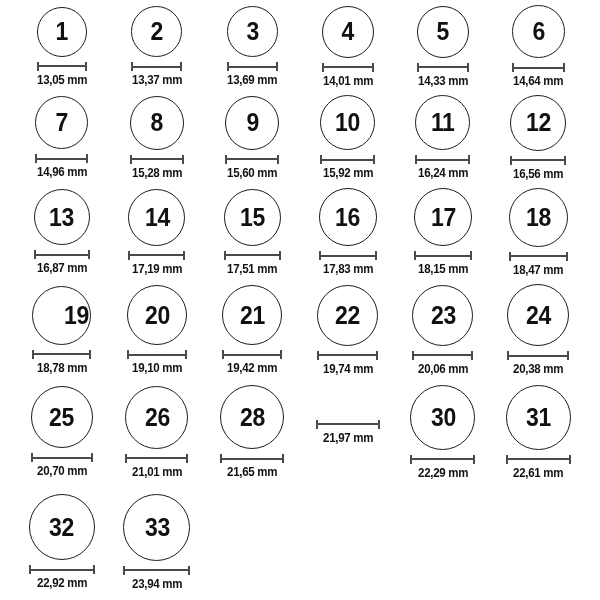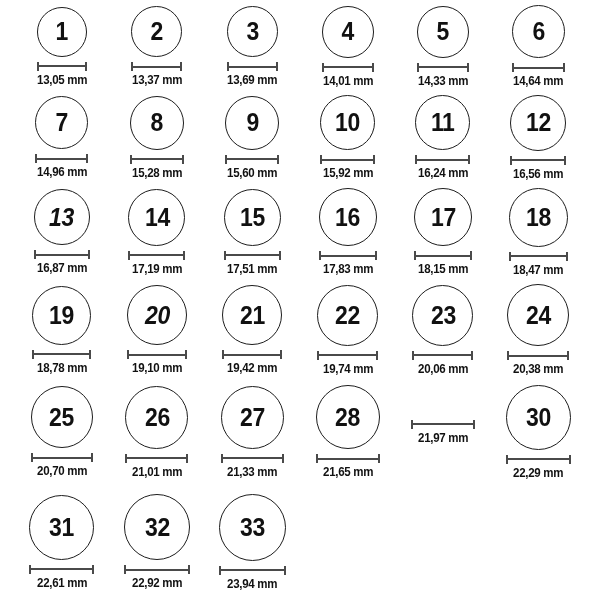--- a/index.html
+++ b/index.html
@@ -211,21 +211,21 @@
     </div>
     <div class="mline" style="width: 56px;">
       <span class="tick"></span>
       <span class="bar"></span>
       <span class="tick"></span>
     </div>
     <div class="label">16,56 mm</div>
   </div>
 
   <div class="cell">
-    <div class="circle" style="width: 56px; height: 56px; font-style: italic;">
+    <div class="circle" style="width: 56px; height: 56px;">
       <span class="num">13</span>
     </div>
     <div class="mline" style="width: 56px;">
       <span class="tick"></span>
       <span class="bar"></span>
       <span class="tick"></span>
     </div>
     <div class="label">16,87 mm</div>
   </div>
 
@@ -283,33 +283,33 @@
     </div>
     <div class="mline" style="width: 59px;">
       <span class="tick"></span>
       <span class="bar"></span>
       <span class="tick"></span>
     </div>
     <div class="label">18,47 mm</div>
   </div>
 
   <div class="cell">
-    <div class="circle" style="width: 59px; height: 59px;">
+    <div class="circle" style="width: 59px; height: 59px; justify-content: flex-end;">
       <span class="num">19</span>
     </div>
     <div class="mline" style="width: 59px;">
       <span class="tick"></span>
       <span class="bar"></span>
       <span class="tick"></span>
     </div>
     <div class="label">18,78 mm</div>
   </div>
 
   <div class="cell">
-    <div class="circle" style="width: 60px; height: 60px; font-style: italic;">
+    <div class="circle" style="width: 60px; height: 60px;">
       <span class="num">20</span>
     </div>
     <div class="mline" style="width: 60px;">
       <span class="tick"></span>
       <span class="bar"></span>
       <span class="tick"></span>
     </div>
     <div class="label">19,10 mm</div>
   </div>
 
@@ -378,31 +378,20 @@
       <span class="num">26</span>
     </div>
     <div class="mline" style="width: 63px;">
       <span class="tick"></span>
       <span class="bar"></span>
       <span class="tick"></span>
     </div>
     <div class="label">21,01 mm</div>
   </div>
 
-  <div class="cell">
-    <div class="circle" style="width: 63px; height: 63px;">
-      <span class="num">27</span>
-    </div>
-    <div class="mline" style="width: 63px;">
-      <span class="tick"></span>
-      <span class="bar"></span>
-      <span class="tick"></span>
-    </div>
-    <div class="label">21,33 mm</div>
-  </div>
 
   <div class="cell">
     <div class="circle" style="width: 64px; height: 64px;">
       <span class="num">28</span>
     </div>
     <div class="mline" style="width: 64px;">
       <span class="tick"></span>
       <span class="bar"></span>
       <span class="tick"></span>
     </div>

